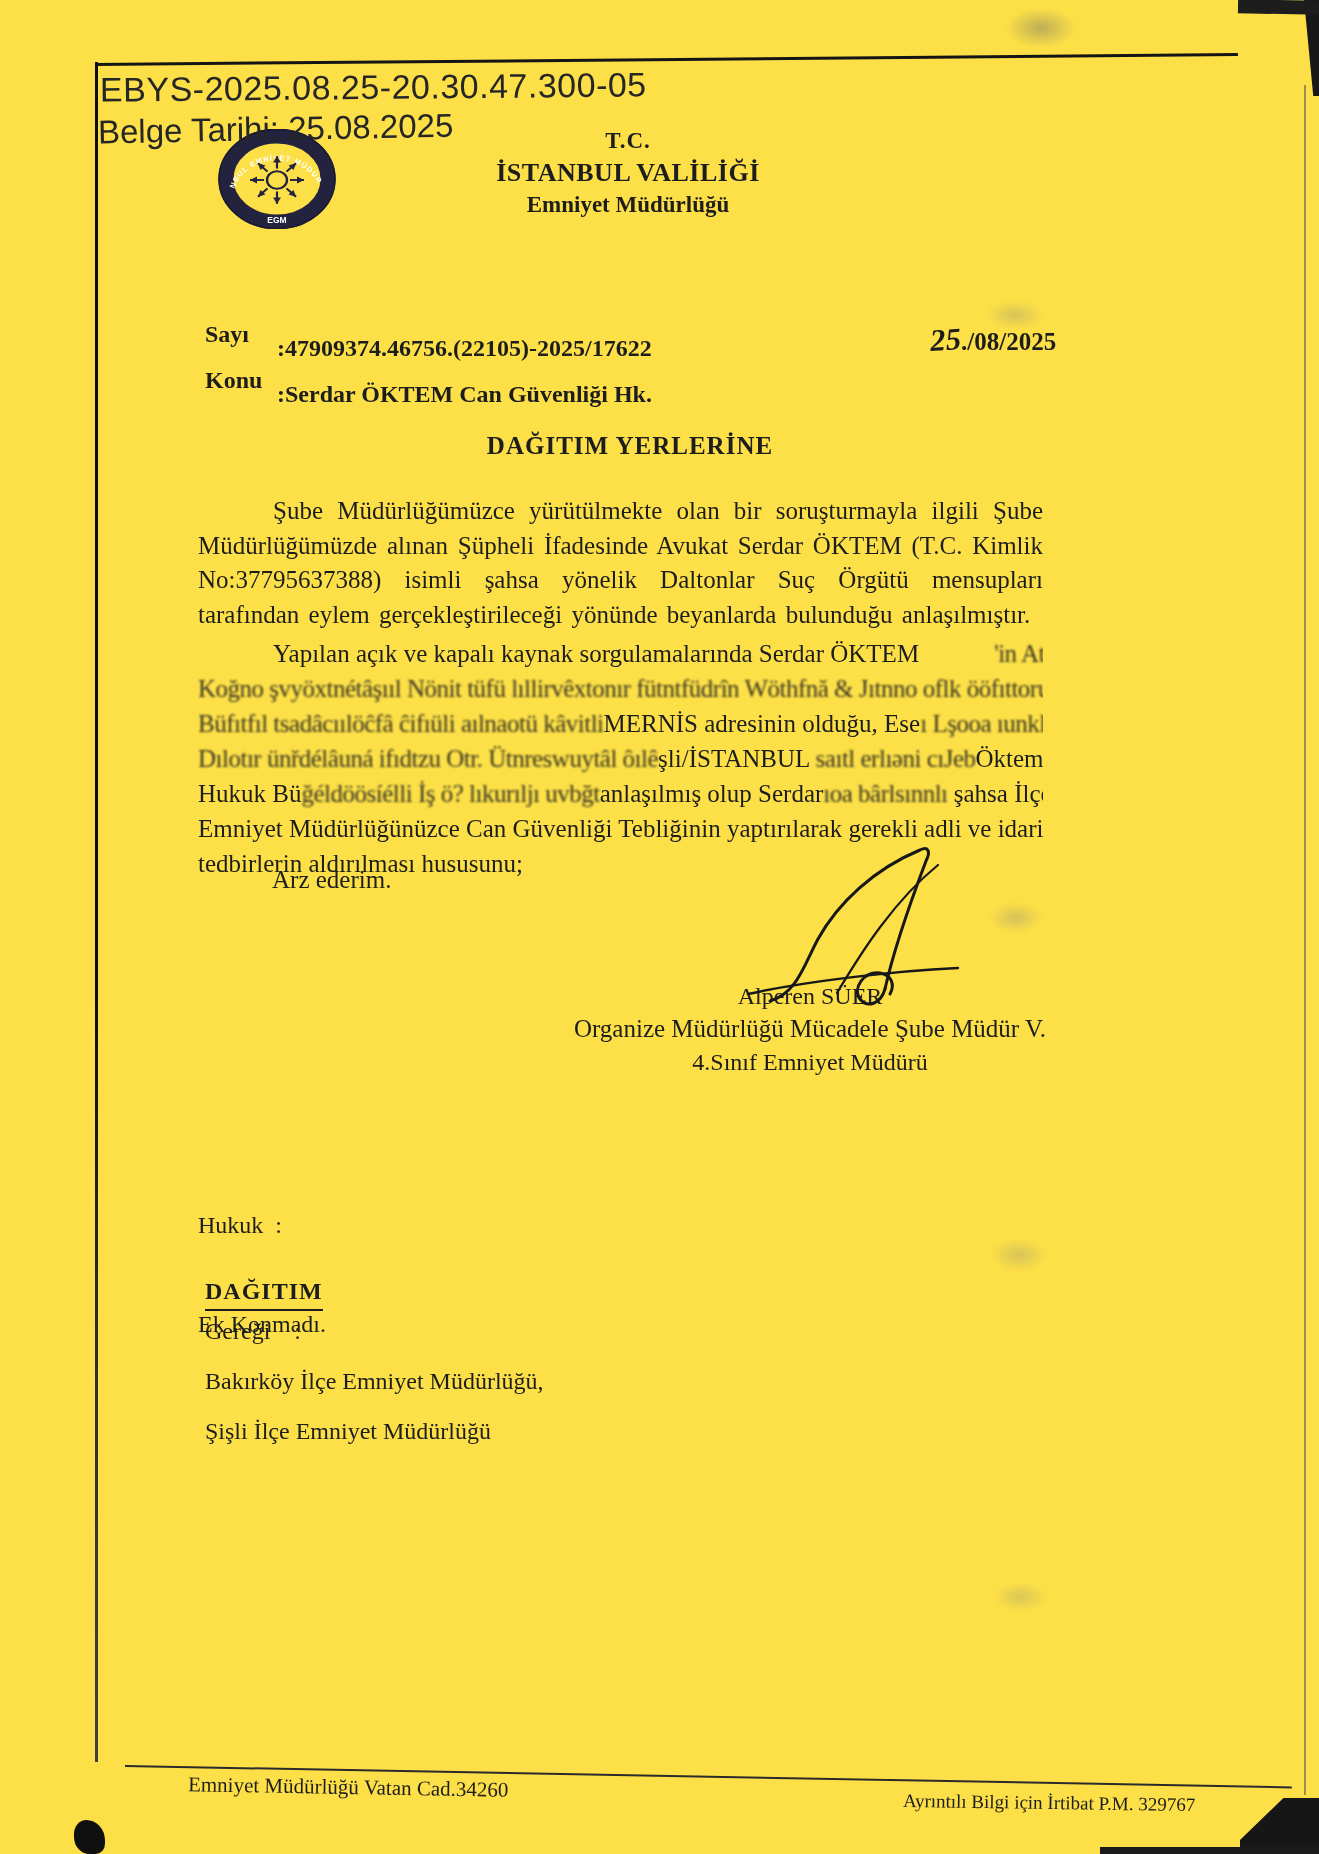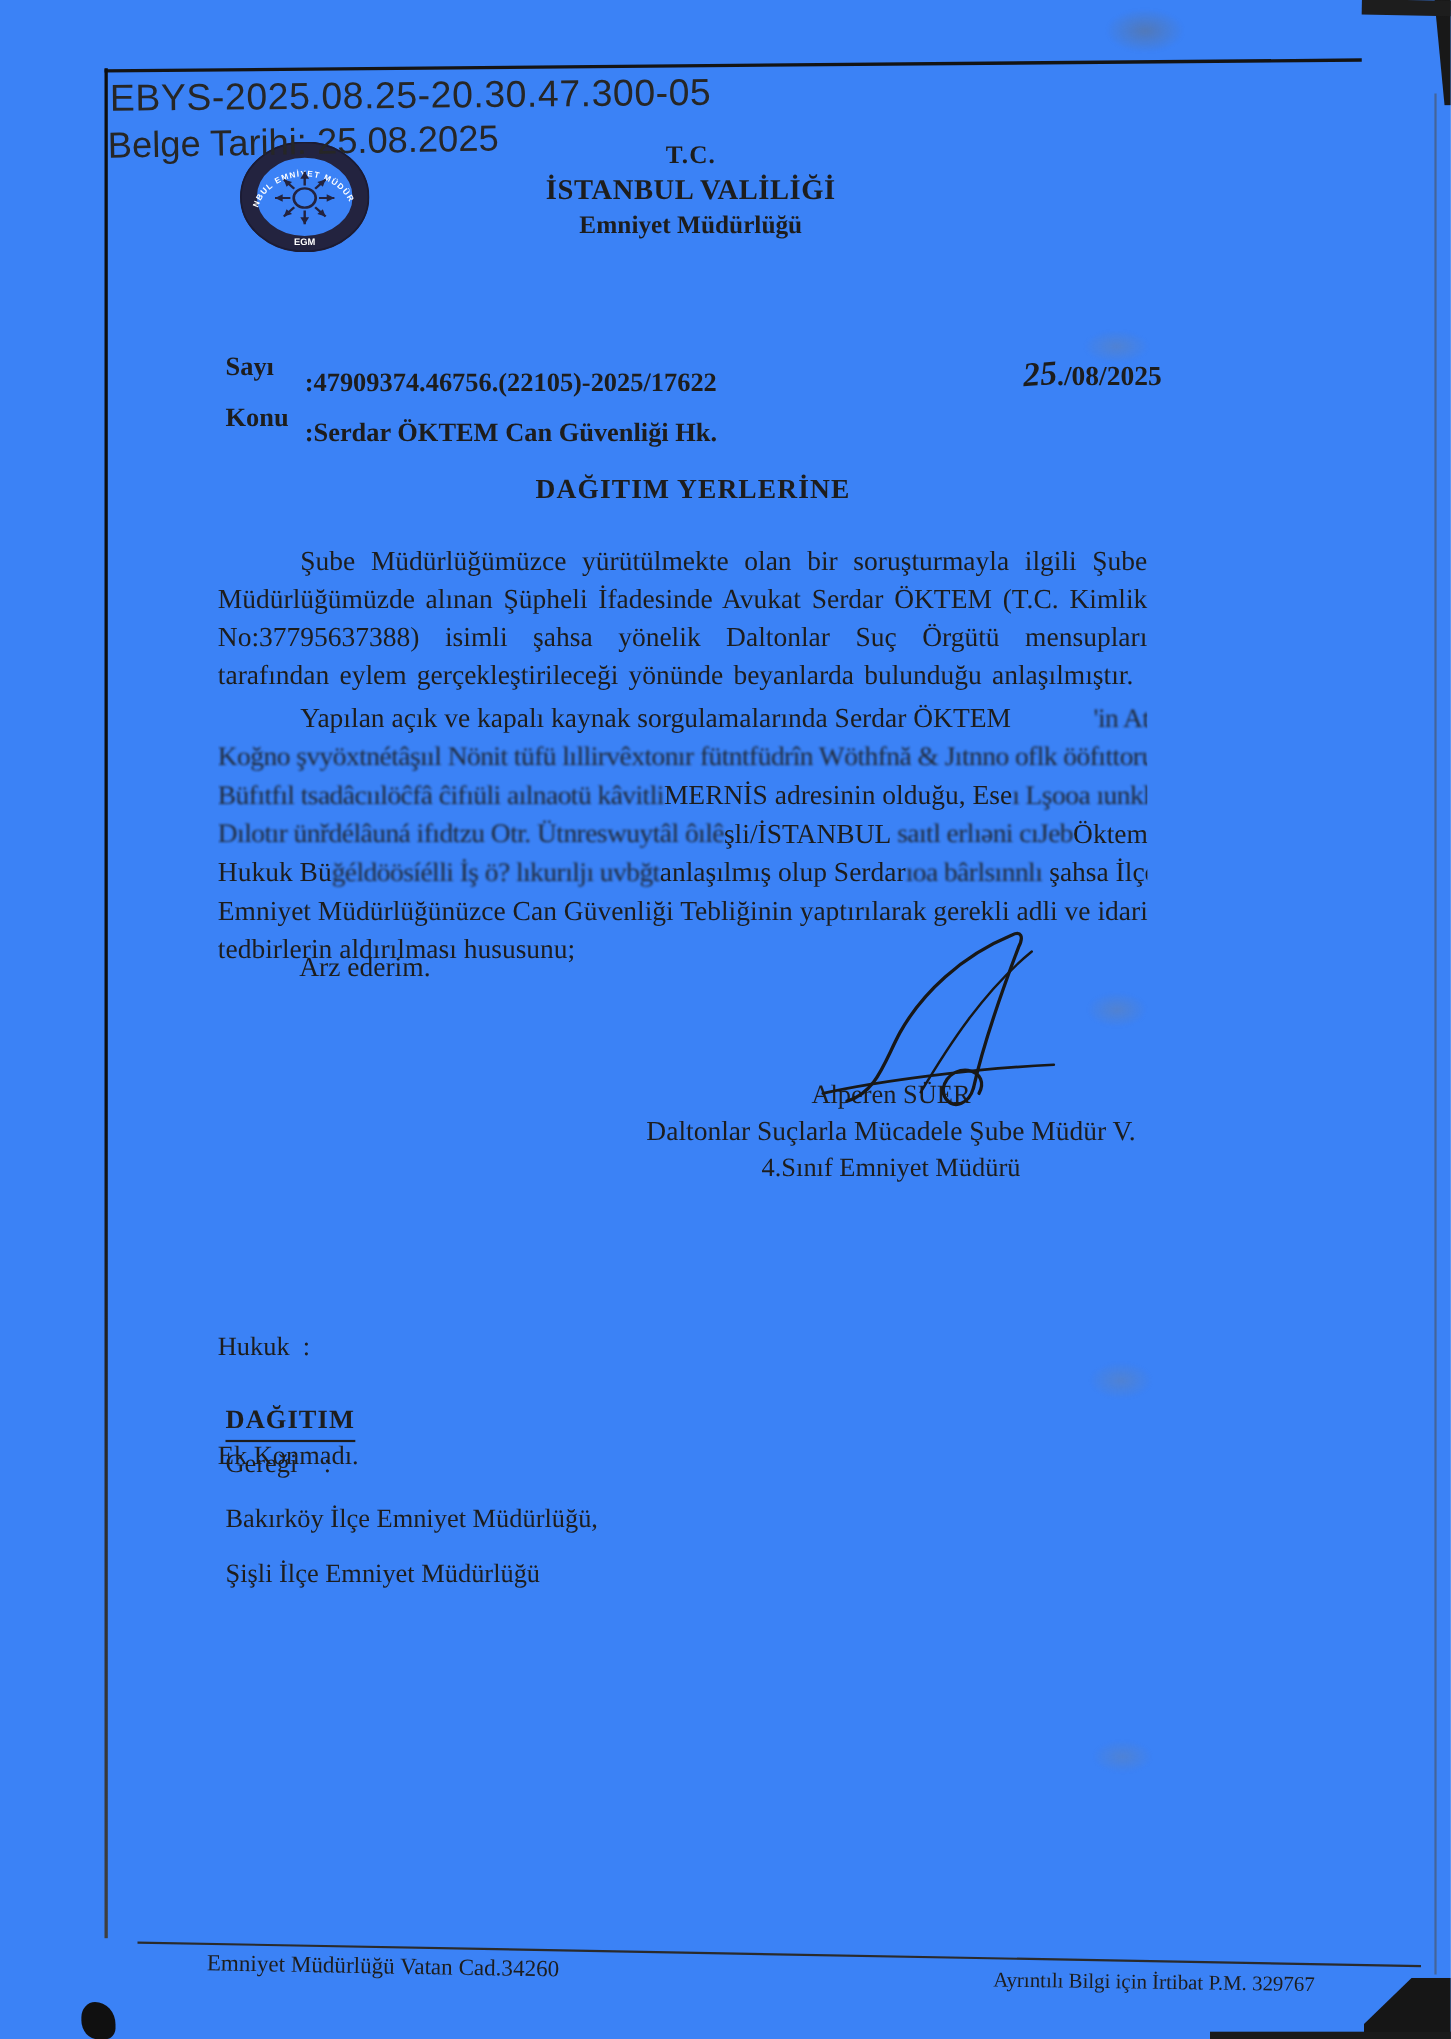--- a/index.html
+++ b/index.html
@@ -1,18 +1,18 @@
 <!DOCTYPE html>
 <html><head>
 <meta charset="utf-8">
 <style>
   html,body{margin:0;padding:0;background:#ffffff;}
   .page{
     position:relative;width:1319px;height:1854px;overflow:hidden;
-    background:#3b82f6;
+    background:#fde047;
     font-family:"Liberation Serif", serif;color:#1d1d1d;
   }
   
   .top-border{position:absolute;left:95px;top:63px;width:1143px;height:3px;background:#141414;transform:rotate(-0.5deg);transform-origin:left center;}
   .left-border{position:absolute;left:95px;top:62px;width:3px;height:1700px;background:linear-gradient(#0e0e0e 0 55%, #2c2c2c 75%, #3f3f3f);}
   .right-edge-line{position:absolute;left:1304px;top:85px;width:2px;height:1710px;background:#4c4c4c;opacity:.55;}
   .corner-tr-v{position:absolute;left:1296px;top:0;width:23px;height:96px;background:#181818;clip-path:polygon(35% 0,100% 0,100% 100%,75% 100%);}
   .corner-tr-h{position:absolute;left:1238px;top:0;width:81px;height:14px;background:#1d1d1d;transform:rotate(1deg);}
   .corner-br{position:absolute;left:1240px;top:1798px;width:79px;height:56px;background:#161616;clip-path:polygon(55% 0,100% 0,100% 100%,0 100%,0 75%);}
   .bottom-strip{position:absolute;left:1100px;top:1847px;width:219px;height:7px;background:#1a1a1a;}
@@ -158,21 +158,21 @@
 
   <svg class="sig-svg" width="240" height="178" viewBox="0 0 240 178">
     <g fill="none" stroke="#181818" stroke-width="3" stroke-linecap="round">
       <path d="M28 158 C55 150 62 122 76 96 C96 60 132 26 178 7 C186 3 189 8 184 18 C170 55 151 110 143 146"></path>
       <path d="M143 146 C139 160 126 166 118 156 C110 145 122 128 138 130 C150 132 153 142 148 151"></path>
       <path d="M95 150 C120 108 152 58 196 22" stroke-width="2.2"></path>
       <path d="M6 151 C60 139 150 128 216 125" stroke-width="2.4"></path>
     </g>
   </svg>
   <div class="sig-name">Alperen SÜER</div>
-  <div class="sig-title1">Daltonlar Suçlarla Mücadele Şube Müdür V.</div>
+  <div class="sig-title1">Organize Müdürlüğü Mücadele Şube Müdür V.</div>
   <div class="sig-title2">4.Sınıf Emniyet Müdürü</div>
 
   <div class="ekler">
     <div>Hukuk  :</div>
     <div>Ek Konmadı.</div>
   </div>
 
   <div class="dagitim">
     <div><span class="dagitim-head">DAĞITIM</span></div>
     <div class="geregi">Gereği    :</div>

